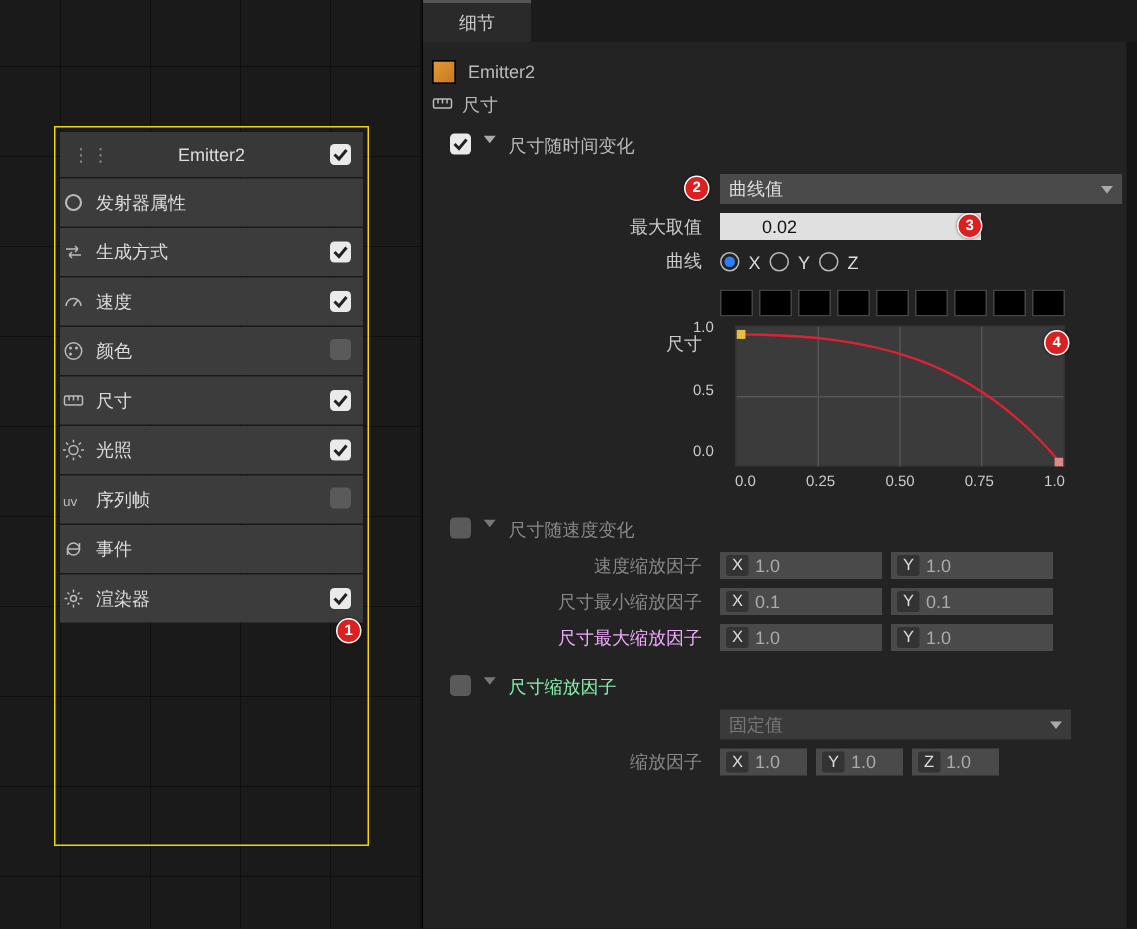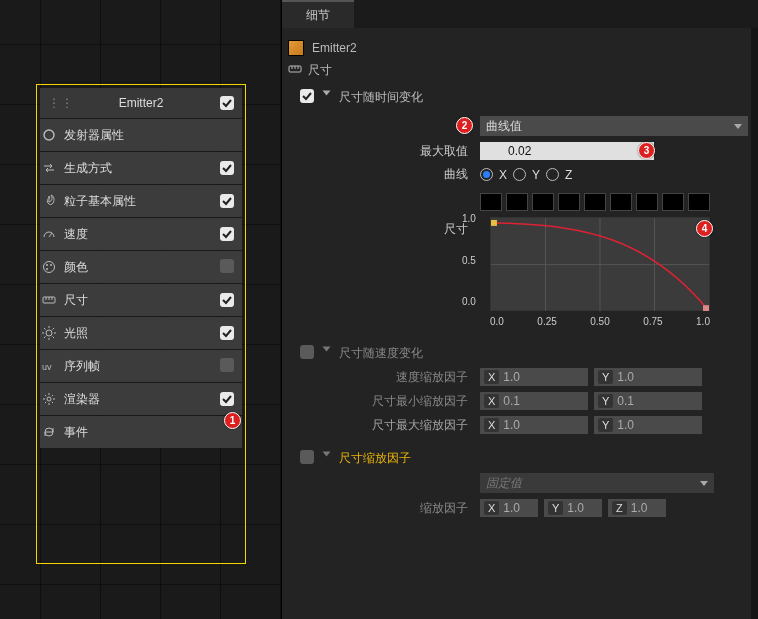--- a/index.html
+++ b/index.html
@@ -38,21 +38,21 @@
   .sec { margin-left: 14px; margin-top: 10px; position: relative; }
   .sec-hdr { display: flex; align-items: flex-start; gap: 10px; }
   .tri { width: 0; height: 0; border-left: 5px solid #aaa; border-top: 4px solid transparent; border-bottom: 4px solid transparent; display: inline-block; }
   .tri.down { transform: rotate(90deg); }
 
   .row { display: flex; align-items: center; margin-top: 6px; }
   .lbl-col { width: 180px; text-align: right; padding-right: 12px; color: #ccc; }
   .ctrl-col { flex: 1; display: flex; align-items: center; gap: 6px; flex-wrap: wrap; }
 
   .dropdown { height: 20px; background: #4a4a4a; color: #ddd; display: flex; align-items: center; padding: 0 6px; position: relative; min-width: 160px; }
-  .dropdown.disabled { background: #3a3a3a; color: #777; font-style: italic; }
+  .dropdown.disabled { background: #3a3a3a; color: #777; }
   .dd-arrow { position: absolute; right: 6px; width: 0; height: 0; border-left: 4px solid transparent; border-right: 4px solid transparent; border-top: 5px solid #aaa; }
 
   .numfield { height: 18px; background: #e0e0e0; color: #111; padding: 0 4px; display: flex; align-items: center; min-width: 120px; }
 
   .radiogrp { display: flex; align-items: center; gap: 6px; color: #ddd; }
   .radio { width: 13px; height: 13px; border: 1.5px solid #bbb; border-radius: 50%; display: inline-flex; align-items: center; justify-content: center; }
   .radio.on::after { content: ""; width: 7px; height: 7px; background: #2b7fff; border-radius: 50%; }
 
   .presets { display: flex; gap: 4px; margin-top: 4px; }
   .preset { width: 22px; height: 18px; background: #000; border: 1px solid #444; cursor: pointer; }
@@ -97,33 +97,20 @@
             </span>
             <span>发射器属性</span>
           </div>
           <div class="emitter-row">
             <span class="icon">
               <svg width="14" height="14" viewBox="0 0 14 14">
                 <path d="M2 5h8m0 0l-2-2m2 2l-2 2M12 9H4m0 0l2 2m-2-2l2-2" stroke="#bbb" fill="none"></path>
               </svg>
             </span>
             <span>生成方式</span>
-            <span class="row-chk"><span class="chk on">
-                <svg viewBox="0 0 10 10">
-                  <path d="M1 5 L4 8 L9 2" stroke="#222" stroke-width="2" fill="none"></path>
-                </svg>
-              </span></span>
-          </div>
-          <div class="emitter-row">
-            <span class="icon">
-              <svg width="14" height="14" viewBox="0 0 14 14">
-                <path d="M7 2c2 3-1 3 0 6 3-1 4-4 2-7 3 1 4 5 2 8-1 2-4 2-5 0-2-3 1-4 1-7z" fill="none" stroke="#bbb"></path>
-              </svg>
-            </span>
-            <span>粒子基本属性</span>
             <span class="row-chk"><span class="chk on">
                 <svg viewBox="0 0 10 10">
                   <path d="M1 5 L4 8 L9 2" stroke="#222" stroke-width="2" fill="none"></path>
                 </svg>
               </span></span>
           </div>
           <div class="emitter-row">
             <span class="icon">
               <svg width="14" height="14" viewBox="0 0 14 14">
                 <path d="M2 10a5 5 0 0110 0" fill="none" stroke="#bbb"></path>
@@ -191,48 +178,48 @@
               <svg width="14" height="14" viewBox="0 0 14 14">
                 <text x="0" y="11" font-size="9" fill="#bbb">uv</text>
               </svg>
             </span>
             <span>序列帧</span>
             <span class="row-chk"><span class="chk off"></span></span>
           </div>
           <div class="emitter-row">
             <span class="icon">
               <svg width="14" height="14" viewBox="0 0 14 14">
+                <path d="M3 7a4 4 0 018 0M11 7a4 4 0 01-8 0" fill="none" stroke="#bbb"></path>
+                <path d="M11 3v4h-4M3 11V7h4" fill="none" stroke="#bbb"></path>
+              </svg>
+            </span>
+            <span>事件</span>
+          </div>
+          <div class="emitter-row">
+            <span class="icon">
+              <svg width="14" height="14" viewBox="0 0 14 14">
                 <circle cx="7" cy="7" r="2" fill="none" stroke="#bbb"></circle>
                 <g stroke="#bbb">
                   <line x1="7" y1="1" x2="7" y2="3"></line>
                   <line x1="7" y1="11" x2="7" y2="13"></line>
                   <line x1="1" y1="7" x2="3" y2="7"></line>
                   <line x1="11" y1="7" x2="13" y2="7"></line>
                   <line x1="3" y1="3" x2="4.2" y2="4.2"></line>
                   <line x1="9.8" y1="9.8" x2="11" y2="11"></line>
                   <line x1="3" y1="11" x2="4.2" y2="9.8"></line>
                   <line x1="9.8" y1="4.2" x2="11" y2="3"></line>
                 </g>
               </svg>
             </span>
             <span>渲染器</span>
             <span class="row-chk"><span class="chk on">
                 <svg viewBox="0 0 10 10">
                   <path d="M1 5 L4 8 L9 2" stroke="#222" stroke-width="2" fill="none"></path>
                 </svg>
               </span></span>
-          </div>
-          <div class="emitter-row">
-            <span class="icon">
-              <svg width="14" height="14" viewBox="0 0 14 14">
-                <path d="M3 7a4 4 0 018 0M11 7a4 4 0 01-8 0" fill="none" stroke="#bbb"></path>
-                <path d="M11 3v4h-4M3 11V7h4" fill="none" stroke="#bbb"></path>
-              </svg>
-            </span>
-            <span>事件</span>
           </div>
         </div>
     </div>
 
     <div class="marker" style="left:224px; top:412px;">1</div>
   </div>
 
   <div class="right-area">
     <div class="tabbar">
       <div class="tab active">
@@ -380,40 +367,40 @@
                   <span class="ax-badge">X</span>
                   <span>0.1</span>
                 </div>
                 <div class="axisfield" style="min-width:108px">
                   <span class="ax-badge">Y</span>
                   <span>0.1</span>
                 </div>
               </div>
             </div>
             <div class="row">
-              <div class="lbl-col" style="color:#a3a3a3">尺寸最大缩放因子</div>
+              <div class="lbl-col" style="color:#f0abfc">尺寸最大缩放因子</div>
               <div class="ctrl-col">
                 <div class="axisfield" style="min-width:108px">
                   <span class="ax-badge">X</span>
                   <span>1.0</span>
                 </div>
                 <div class="axisfield" style="min-width:108px">
                   <span class="ax-badge">Y</span>
                   <span>1.0</span>
                 </div>
               </div>
             </div>
           </div>
       </div>
 
       <div class="sec" style="margin-top:16px;">
         <div class="sec-hdr">
           <span class="chk off"></span>
           <span class="tri down" style="border-left-color:#777"></span>
-          <span style="color:#eab308">尺寸缩放因子</span>
+          <span style="color:#86efac">尺寸缩放因子</span>
         </div>
         <div class="row">
           <div class="lbl-col"></div>
           <div class="ctrl-col">
             <div class="dropdown disabled" style="width:234px;">
               <span>固定值</span>
               <span class="dd-arrow"></span>
             </div>
           </div>
         </div>

